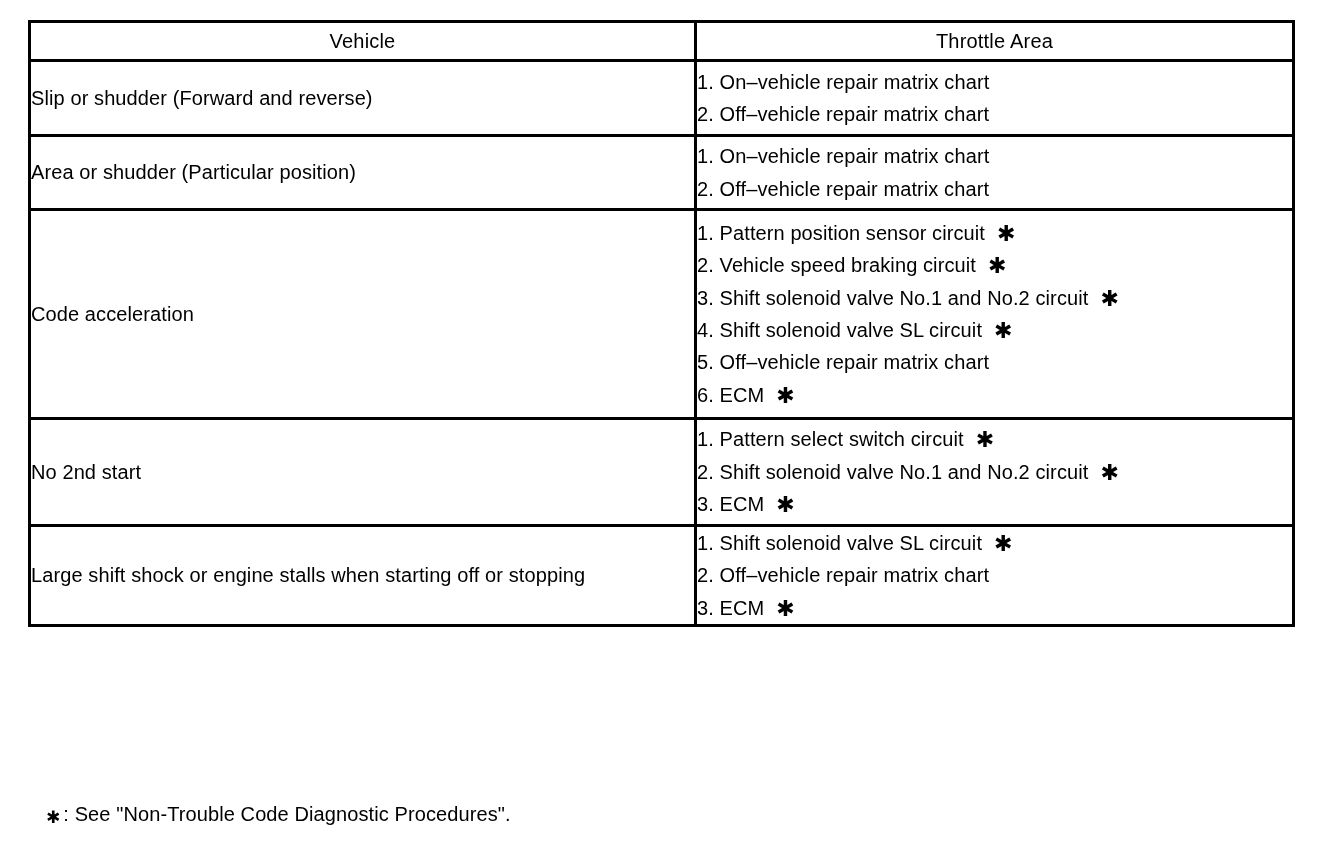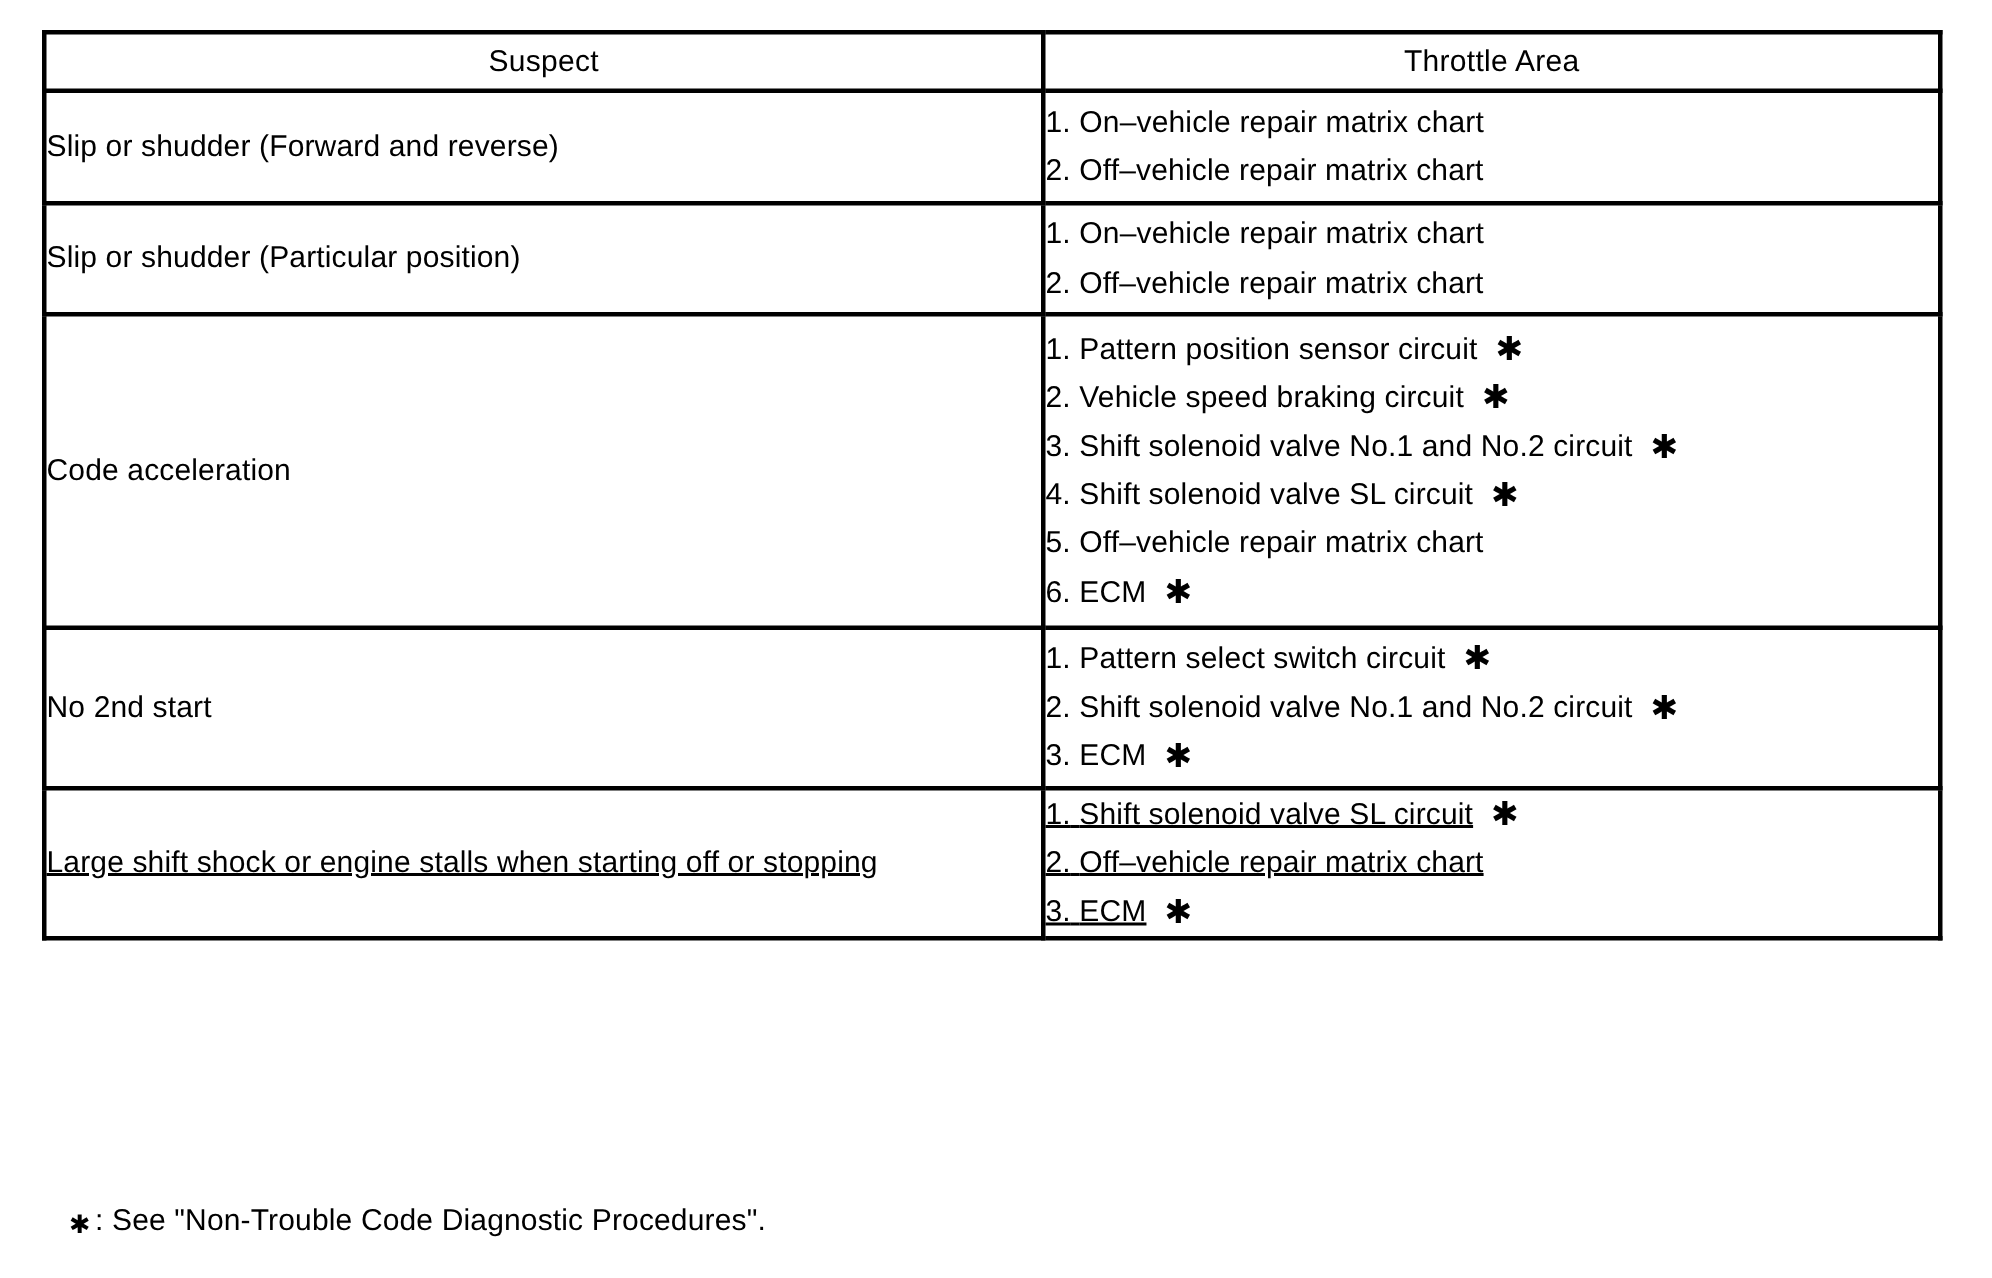--- a/index.html
+++ b/index.html
@@ -94,50 +94,50 @@
     top: 2px;
     margin-right: 3px;
   }
   
   tr.r1 td { height: 72px; }
   tr.r2 td { height: 71px; }
   tr.r3 td { height: 68px; }
   tr.r4 td { height: 206px; }
   tr.r5 td { height: 69px; }
   tr.r6 td { height: 104px; }
-  tr.r7 td { height: 94px; text-decoration: underline; }
+  tr.r7 td { height: 94px; }
 </style>
 </head>
 <body>
 
 <div id="page">
 
   <table class="dtc">
     <colgroup>
       <col class="c-symptom">
       <col class="c-suspect">
     </colgroup>
     <thead>
       <tr>
-        <th>Suspect</th>
+        <th>Vehicle</th>
         <th>Throttle Area</th>
       </tr>
     </thead>
     <tbody id="tbody">
         <tr class="r1">
           <td class="symptom"><span>Slip or shudder (Forward and reverse)</span></td>
           <td class="suspect">
             <ol class="items">
               <li><span class="num">1.</span> <span>On–vehicle repair matrix chart</span></li>
               <li><span class="num">2.</span> <span>Off–vehicle repair matrix chart</span></li>
             </ol>
           </td>
         </tr>
         <tr class="r2">
-          <td class="symptom"><span>Slip or shudder (Particular position)</span></td>
+          <td class="symptom"><span>Area or shudder (Particular position)</span></td>
           <td class="suspect">
             <ol class="items">
               <li><span class="num">1.</span> <span>On–vehicle repair matrix chart</span></li>
               <li><span class="num">2.</span> <span>Off–vehicle repair matrix chart</span></li>
             </ol>
           </td>
         </tr>
         <tr class="r4">
           <td class="symptom"><span>Code acceleration</span></td>
           <td class="suspect">

